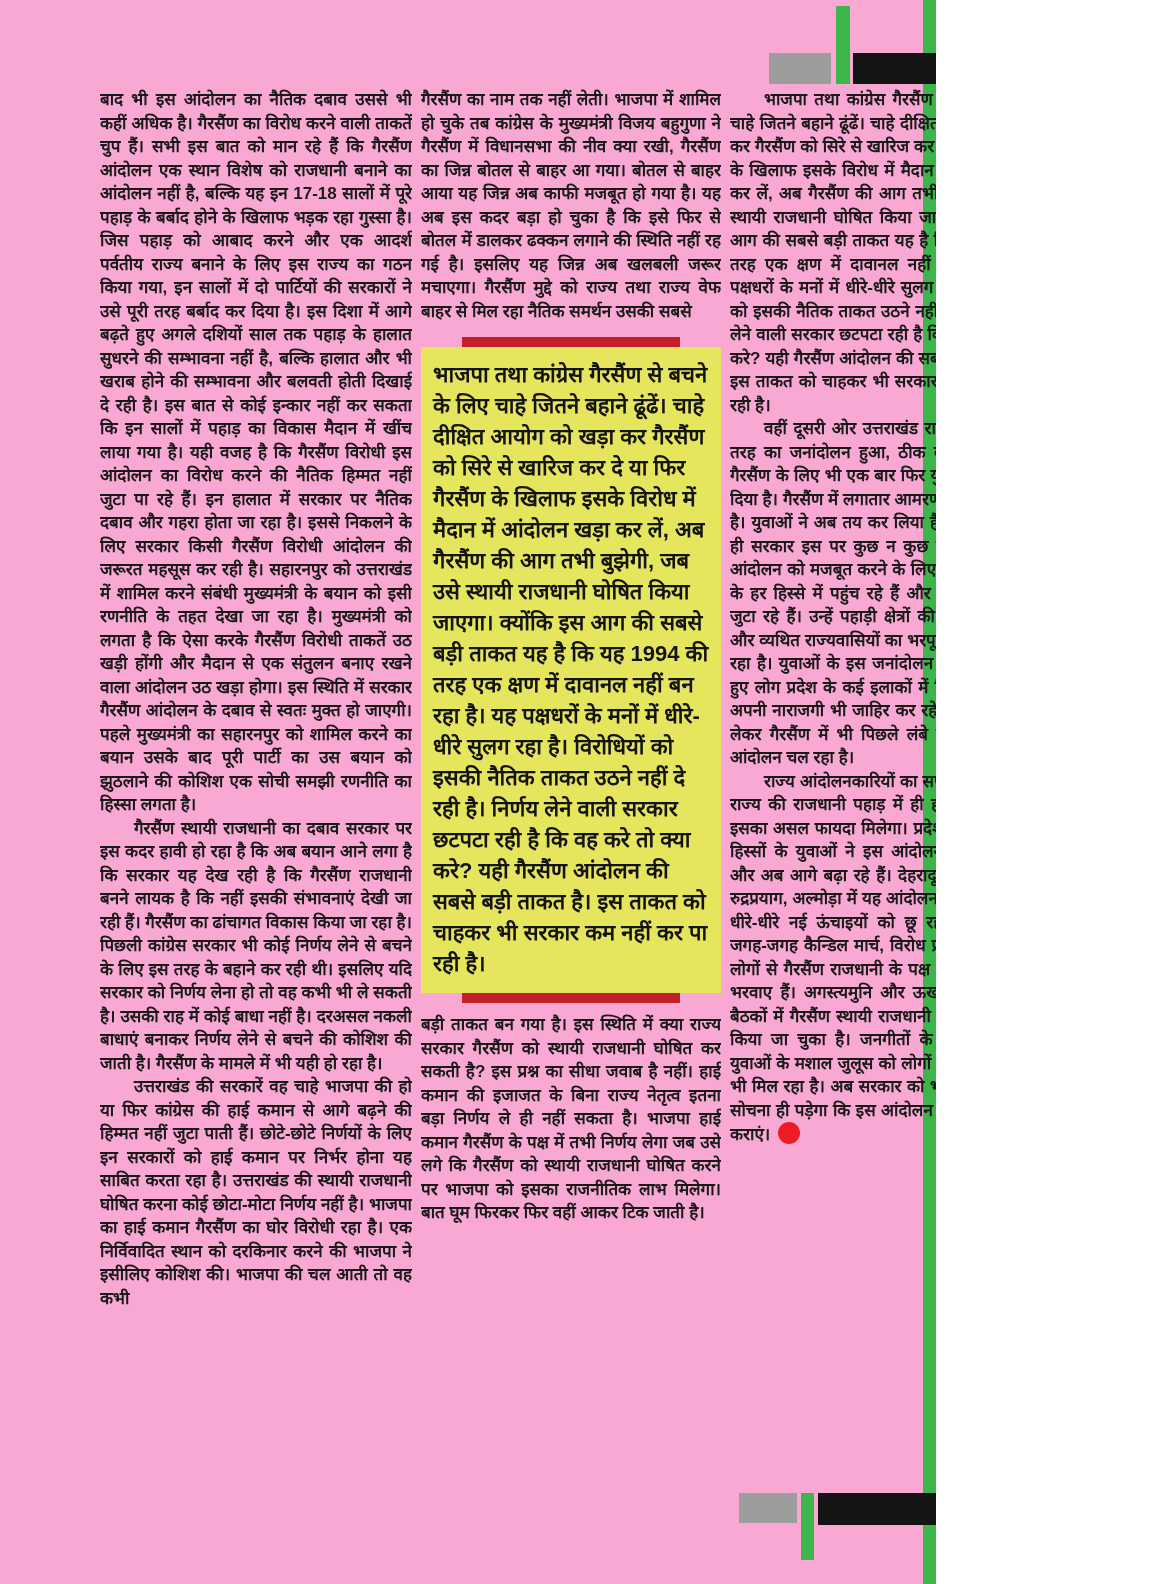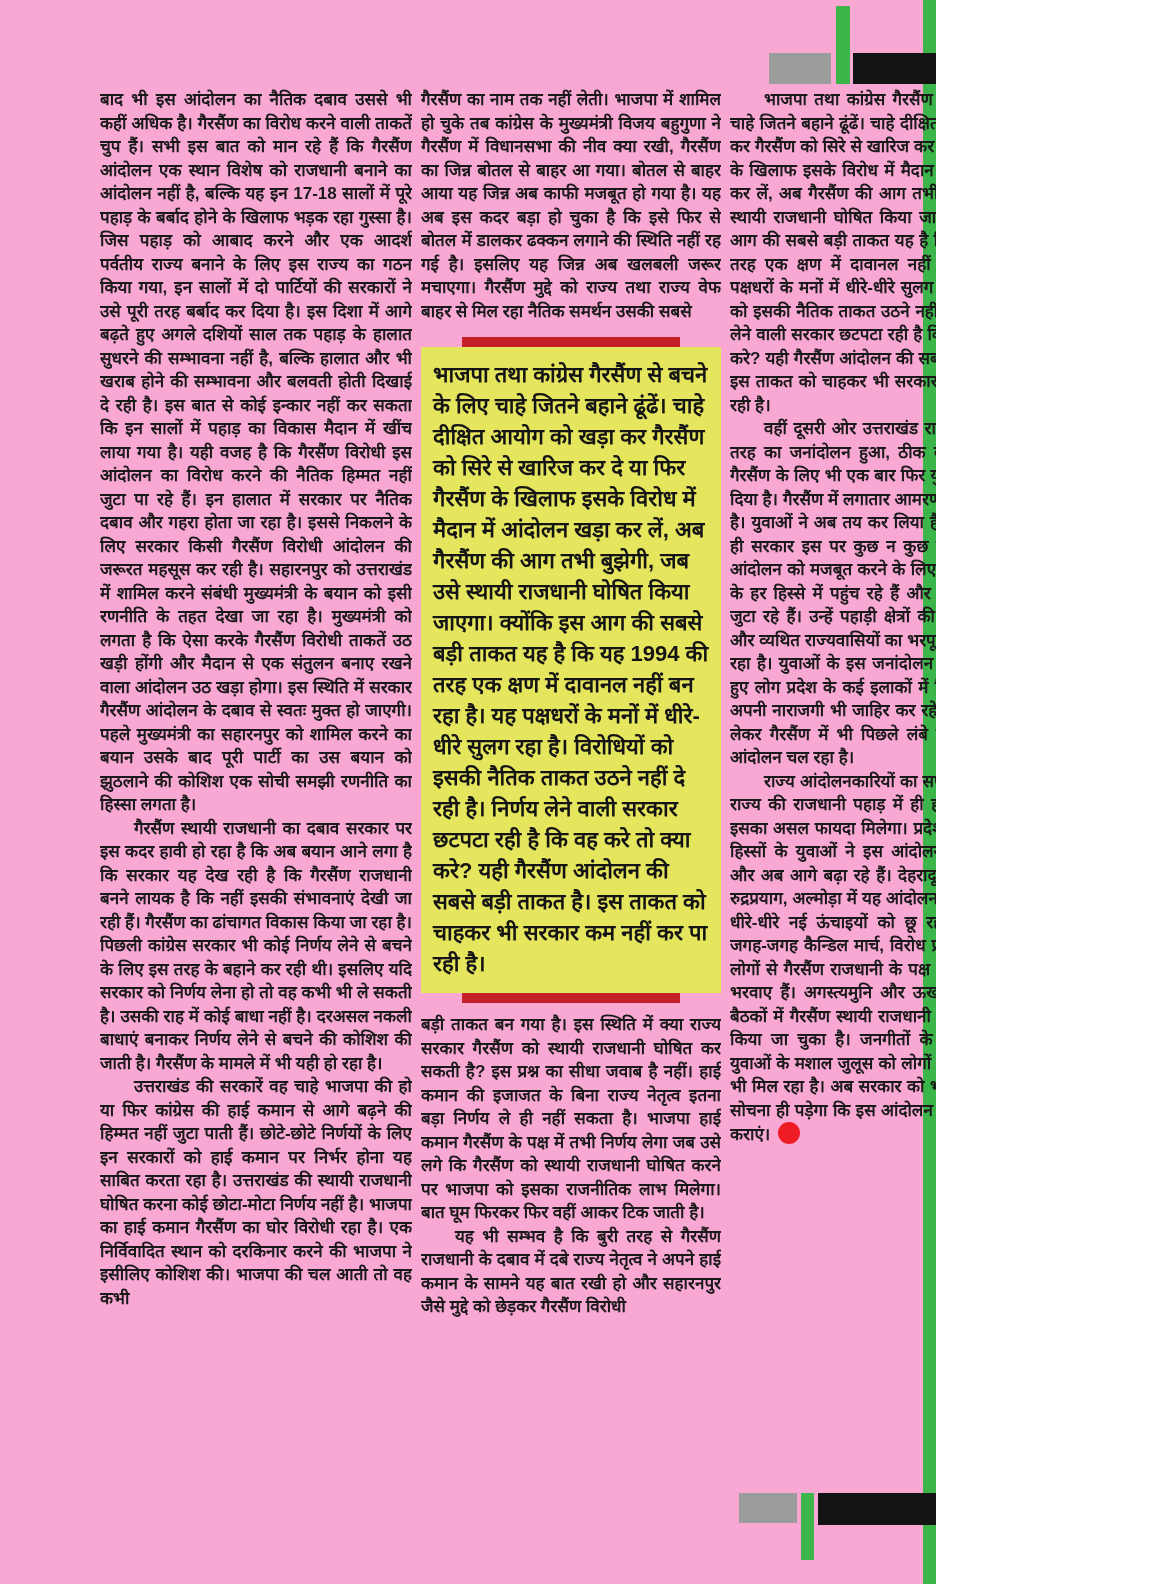--- a/index.html
+++ b/index.html
@@ -69,21 +69,20 @@
       <p class="ind">गैरसैंण स्थायी राजधानी का दबाव सरकार पर इस कदर हावी हो रहा है कि अब बयान आने लगा है कि सरकार यह देख रही है कि गैरसैंण राजधानी बनने लायक है कि नहीं इसकी संभावनाएं देखी जा रही हैं। गैरसैंण का ढांचागत विकास किया जा रहा है। पिछली कांग्रेस सरकार भी कोई निर्णय लेने से बचने के लिए इस तरह के बहाने कर रही थी। इसलिए यदि सरकार को निर्णय लेना हो तो वह कभी भी ले सकती है। उसकी राह में कोई बाधा नहीं है। दरअसल नकली बाधाएं बनाकर निर्णय लेने से बचने की कोशिश की जाती है। गैरसैंण के मामले में भी यही हो रहा है।</p>
       <p class="ind">उत्तराखंड की सरकारें वह चाहे भाजपा की हो या फिर कांग्रेस की हाई कमान से आगे बढ़ने की हिम्मत नहीं जुटा पाती हैं। छोटे-छोटे निर्णयों के लिए इन सरकारों को हाई कमान पर निर्भर होना यह साबित करता रहा है। उत्तराखंड की स्थायी राजधानी घोषित करना कोई छोटा-मोटा निर्णय नहीं है। भाजपा का हाई कमान गैरसैंण का घोर विरोधी रहा है। एक निर्विवादित स्थान को दरकिनार करने की भाजपा ने इसीलिए कोशिश की। भाजपा की चल आती तो वह कभी</p>
     </div>
 
     <div class="col col-mid">
       <p>गैरसैंण का नाम तक नहीं लेती। भाजपा में शामिल हो चुके तब कांग्रेस के मुख्यमंत्री विजय बहुगुणा ने गैरसैंण में विधानसभा की नीव क्या रखी, गैरसैंण का जिन्न बोतल से बाहर आ गया। बोतल से बाहर आया यह जिन्न अब काफी मजबूत हो गया है। यह अब इस कदर बड़ा हो चुका है कि इसे फिर से बोतल में डालकर ढक्कन लगाने की स्थिति नहीं रह गई है। इसलिए यह जिन्न अब खलबली जरूर मचाएगा। गैरसैंण मुद्दे को राज्य तथा राज्य वेफ बाहर से मिल रहा नैतिक समर्थन उसकी सबसे</p>
       <div class="redbar"></div>
       <div class="pullquote">भाजपा तथा कांग्रेस गैरसैंण से बचने के लिए चाहे जितने बहाने ढूंढें। चाहे दीक्षित आयोग को खड़ा कर गैरसैंण को सिरे से खारिज कर दे या फिर गैरसैंण के खिलाफ इसके विरोध में मैदान में आंदोलन खड़ा कर लें, अब गैरसैंण की आग तभी बुझेगी, जब उसे स्थायी राजधानी घोषित किया जाएगा। क्योंकि इस आग की सबसे बड़ी ताकत यह है कि यह 1994 की तरह एक क्षण में दावानल नहीं बन रहा है। यह पक्षधरों के मनों में धीरे-धीरे सुलग रहा है। विरोधियों को इसकी नैतिक ताकत उठने नहीं दे रही है। निर्णय लेने वाली सरकार छटपटा रही है कि वह करे तो क्या करे? यही गैरसैंण आंदोलन की सबसे बड़ी ताकत है। इस ताकत को चाहकर भी सरकार कम नहीं कर पा रही है।</div>
       <div class="redbar redbar-bottom"></div>
       <p>बड़ी ताकत बन गया है। इस स्थिति में क्या राज्य सरकार गैरसैंण को स्थायी राजधानी घोषित कर सकती है? इस प्रश्न का सीधा जवाब है नहीं। हाई कमान की इजाजत के बिना राज्य नेतृत्व इतना बड़ा निर्णय ले ही नहीं सकता है। भाजपा हाई कमान गैरसैंण के पक्ष में तभी निर्णय लेगा जब उसे लगे कि गैरसैंण को स्थायी राजधानी घोषित करने पर भाजपा को इसका राजनीतिक लाभ मिलेगा। बात घूम फिरकर फिर वहीं आकर टिक जाती है।</p>
-      <p class="ind">यह भी सम्भव है कि बुरी तरह से गैरसैंण राजधानी के दबाव में दबे राज्य नेतृत्व ने अपने हाई कमान के सामने यह बात रखी हो और सहारनपुर जैसे मुद्दे को छेड़कर गैरसैंण विरोधी</p>
     </div>
 
     <div class="col">
       <p class="ind">भाजपा तथा कांग्रेस गैरसैंण से बचने के लिए चाहे जितने बहाने ढूंढें। चाहे दीक्षित आयोग को खड़ा कर गैरसैंण को सिरे से खारिज कर दें या फिर गैरसैंण के खिलाफ इसके विरोध में मैदान में आंदोलन खड़ा कर लें, अब गैरसैंण की आग तभी बुझेगी, जब उसे स्थायी राजधानी घोषित किया जाएगा। क्योंकि इस आग की सबसे बड़ी ताकत यह है कि यह 1994 की तरह एक क्षण में दावानल नहीं बन रहा है। यह पक्षधरों के मनों में धीरे-धीरे सुलग रहा है। विरोधियों को इसकी नैतिक ताकत उठने नहीं दे रही है। निर्णय लेने वाली सरकार छटपटा रही है कि वह करे तो क्या करे? यही गैरसैंण आंदोलन की सबसे बड़ी ताकत है। इस ताकत को चाहकर भी सरकार कम नहीं कर पा रही है।</p>
       <p class="ind">वहीं दूसरी ओर उत्तराखंड राज्य के लिए जिस तरह का जनांदोलन हुआ, ठीक वैसा ही राजधानी गैरसैंण के लिए भी एक बार फिर युवाओं ने शुरू कर दिया है। गैरसैंण में लगातार आमरण अनशन चल रहा है। युवाओं ने अब तय कर लिया है कि बजट सत्र में ही सरकार इस पर कुछ न कुछ फैसला ले। अपने आंदोलन को मजबूत करने के लिए जुनूनी युवा प्रदेश के हर हिस्से में पहुंच रहे हैं और लोगों का समर्थन जुटा रहे हैं। उन्हें पहाड़ी क्षेत्रों की उपेक्षा से नाराज और व्यथित राज्यवासियों का भरपूर समर्थन भी मिल रहा है। युवाओं के इस जनांदोलन को मजबूत करते हुए लोग प्रदेश के कई इलाकों में विरोध-प्रदर्शन कर अपनी नाराजगी भी जाहिर कर रहे हैं। इसी मांग को लेकर गैरसैंण में भी पिछले लंबे समय से लगातार आंदोलन चल रहा है।</p>
       <p class="ind"><span>राज्य आंदोलनकारियों का सपना था कि पहाड़ी राज्य की राजधानी पहाड़ में ही होनी चाहिए, तभी इसका असल फायदा मिलेगा। प्रदेश के अलग-अलग हिस्सों के युवाओं ने इस आंदोलन को शुरू किया और अब आगे बढ़ा रहे हैं। देहरादून, पौड़ी, चमोली, रुद्रप्रयाग, अल्मोड़ा में यह आंदोलन फैल चुका है, जो धीरे-धीरे नई ऊंचाइयों को छू रहा है। युवाओं ने जगह-जगह कैन्डिल मार्च, विरोध प्रदर्शन के साथ ही लोगों से गैरसैंण राजधानी के पक्ष में संकल्प पत्र भी भरवाए हैं। अगस्त्यमुनि और ऊखीमठ की बीडीसी बैठकों में गैरसैंण स्थायी राजधानी का प्रस्ताव पारित किया जा चुका है। जनगीतों के साथ निकल रहे युवाओं के मशाल जुलूस को लोगों का अच्छा समर्थन भी मिल रहा है। अब सरकार को भी कुछ न कुछ तो सोचना ही पड़ेगा कि इस आंदोलन की आग को शांत कराएं।</span><span class="end-dot"></span></p>
     </div>
 
   </div>
 

